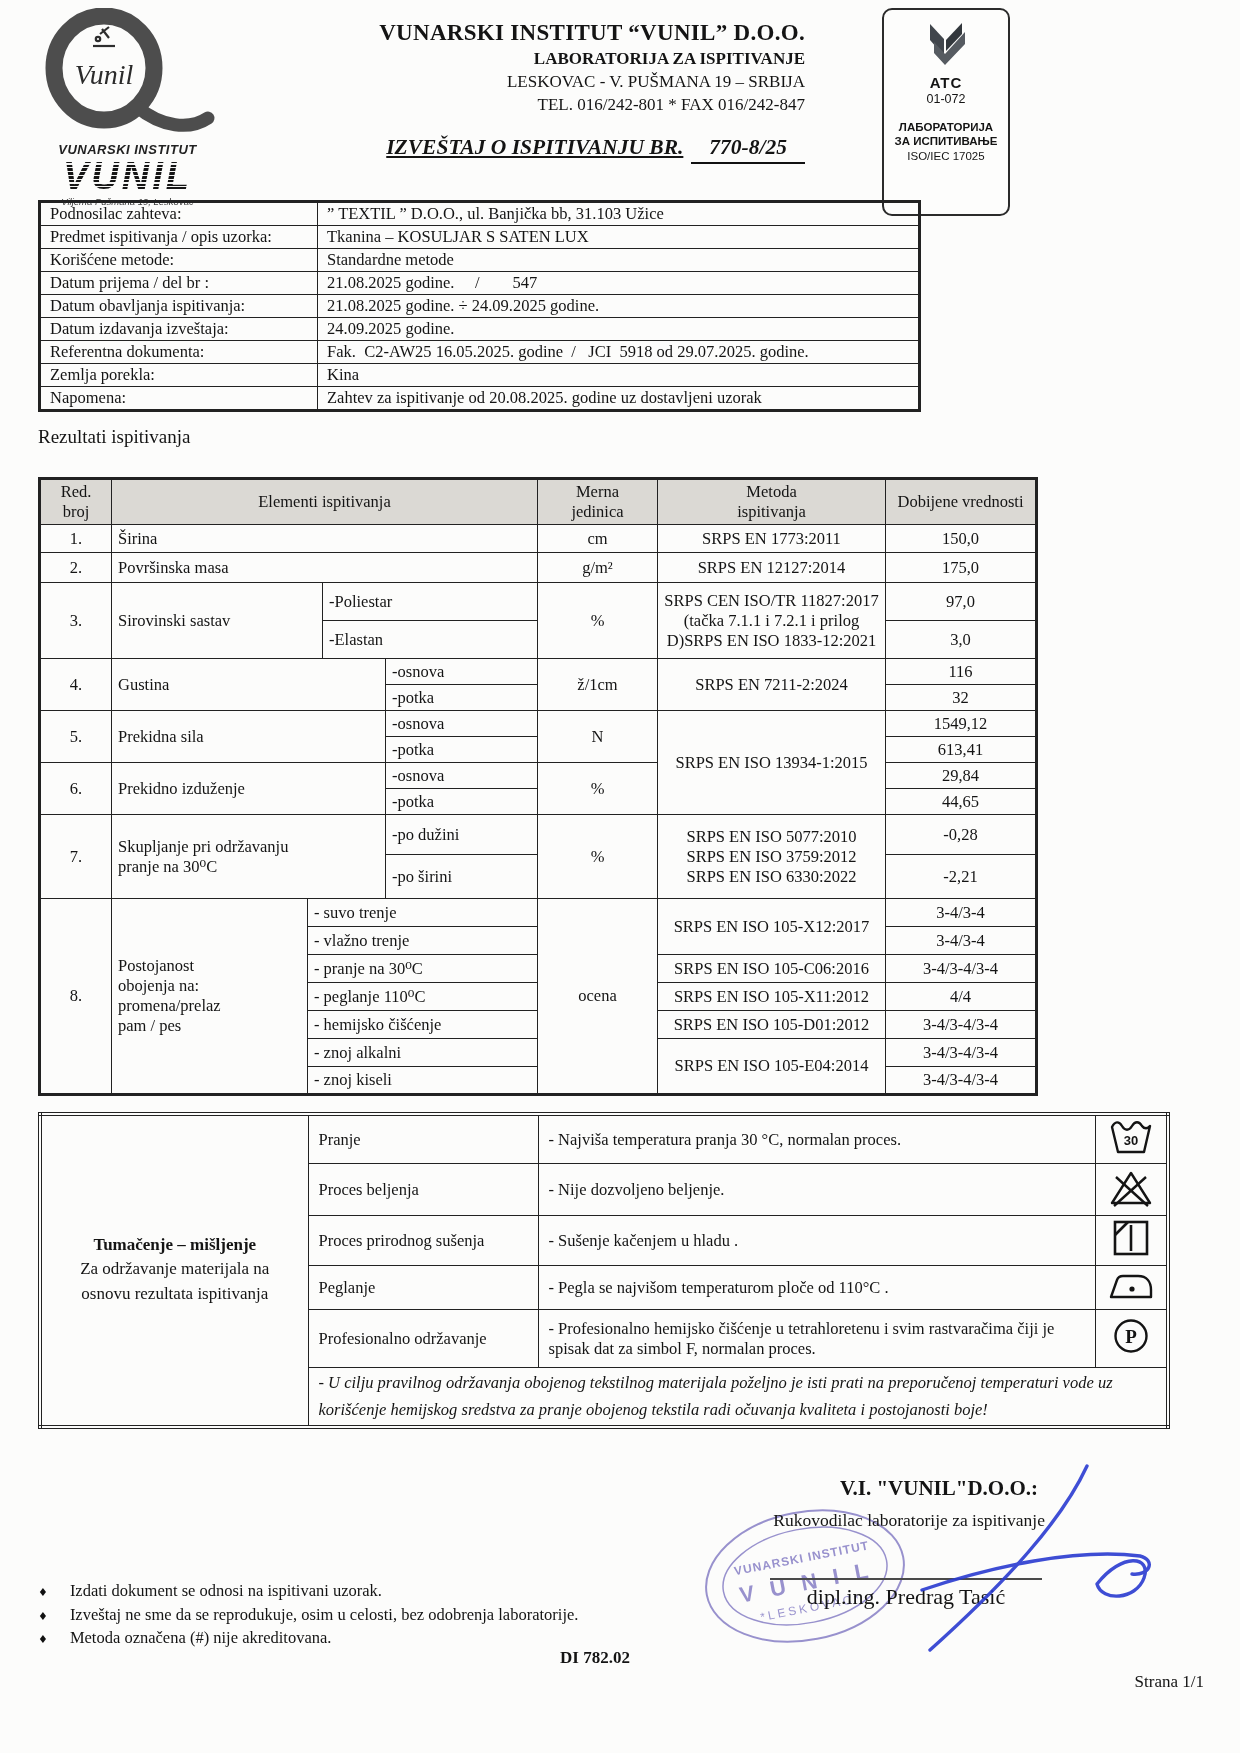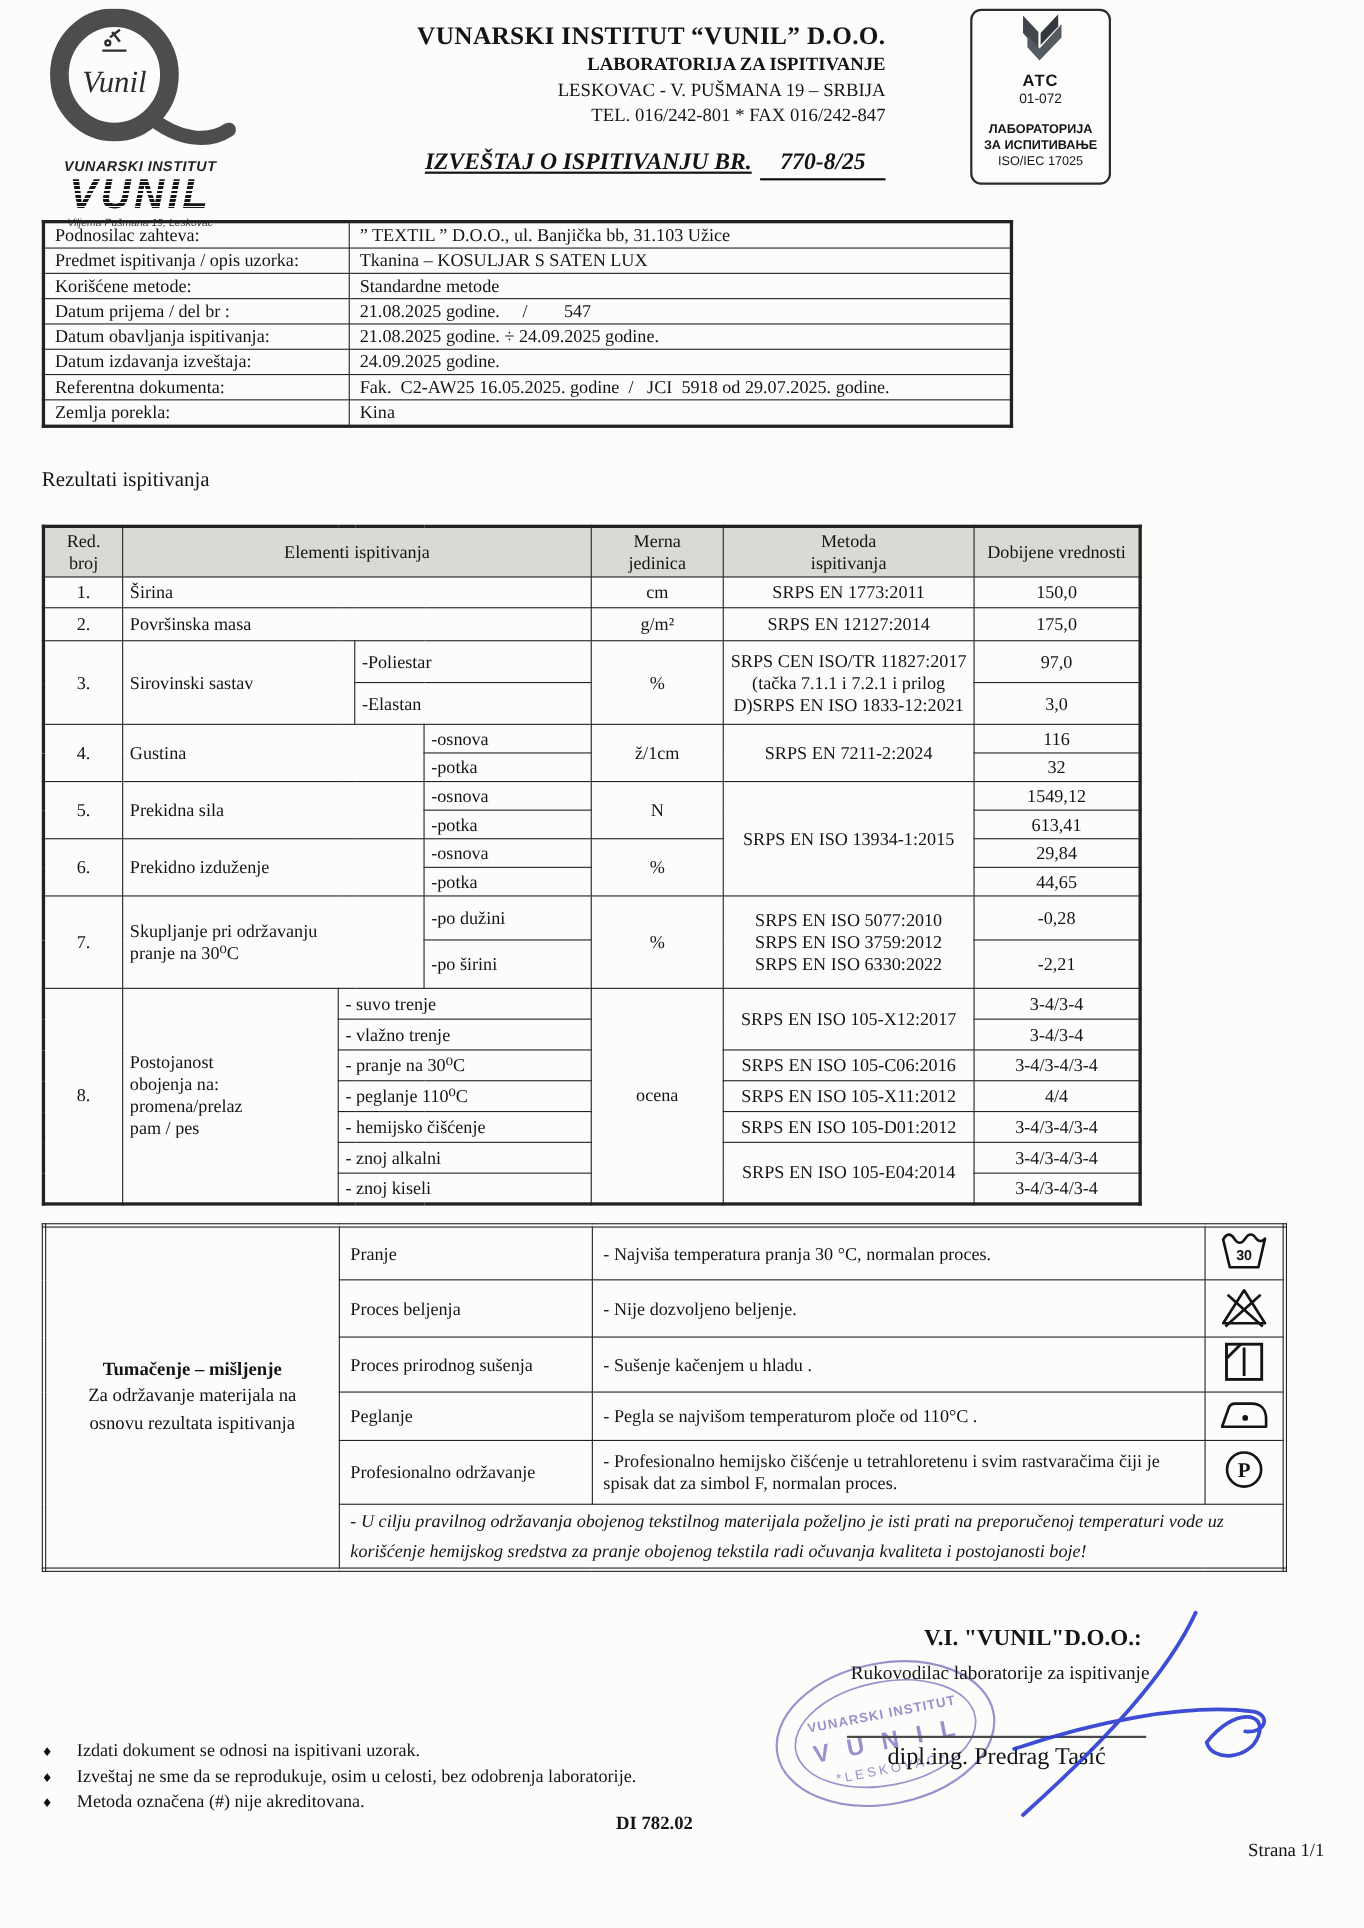--- a/index.html
+++ b/index.html
@@ -23,23 +23,23 @@
     }
   }
   .logo-address{font-family:"Liberation Sans","DejaVu Sans",sans-serif;font-style:italic;font-size:9.5px;color:#3a3a3a;margin-top:1px;}
   .head-center{position:absolute;left:235px;top:20px;width:570px;text-align:right;}
   .org-name{font-size:23px;font-weight:bold;letter-spacing:.3px;}
   .org-lab{font-size:17px;font-weight:bold;margin-top:3px;}
   .org-addr,.org-tel{font-size:17px;margin-top:3px;}
   .report-title{margin-top:20px;font-size:21.5px;font-weight:bold;font-style:italic;white-space:nowrap;text-decoration:underline;}
   .report-no{display:inline-block;border-bottom:2.5px solid #111;padding:0 18px 2px;margin-left:8px;}
   .badge{
-    position:absolute;left:882px;top:8px;width:128px;height:160px;
+    position:absolute;left:882px;top:8px;width:128px;height:208px;
     border:2px solid #2b2b2b;border-radius:10px;background:#fdfdfc;
-    font-family:"Liberation Sans","DejaVu Sans",sans-serif;text-align:center;box-sizing:border-box;
+    font-family:"Liberation Sans","DejaVu Sans",sans-serif;text-align:center;box-sizing:border-box;padding-top:10px;
   }
   .badge-acronym{font-weight:bold;font-size:15px;letter-spacing:1px;margin-top:2px;}
   .badge-number{font-size:12.5px;margin-top:1px;}
   .badge-lab{font-size:11.5px;font-weight:bold;margin-top:14px;line-height:1.25;}
   .badge-iso{font-size:11.5px;margin-top:1px;}
   
   table{border-collapse:collapse;}
   td{border:1.6px solid #222;box-sizing:border-box;}
   .info-table{position:absolute;left:38px;top:200px;width:883px;border:3px solid #222;}
   .info-table td{font-size:16.5px;padding:1px 9px;height:23px;white-space:pre-wrap;}
@@ -157,20 +157,24 @@
           <td>24.09.2025 godine.</td>
         </tr>
       <tr>
           <td class="info-label">Referentna dokumenta:</td>
           <td>Fak.  C2-AW25 16.05.2025. godine  /   JCI  5918 od 29.07.2025. godine.</td>
         </tr>
       <tr>
           <td class="info-label">Zemlja porekla:</td>
           <td>Kina</td>
         </tr>
+      <tr>
+          <td class="info-label">Napomena:</td>
+          <td>Zahtev za ispitivanje od 20.08.2025. godine uz dostavljeni uzorak</td>
+        </tr>
     </tbody>
   </table>
 
   <div class="results-heading">Rezultati ispitivanja</div>
 
   <table class="results-table">
     <colgroup>
       <col style="width:72px">
         <col style="width:196px">
         <col style="width:15px">

